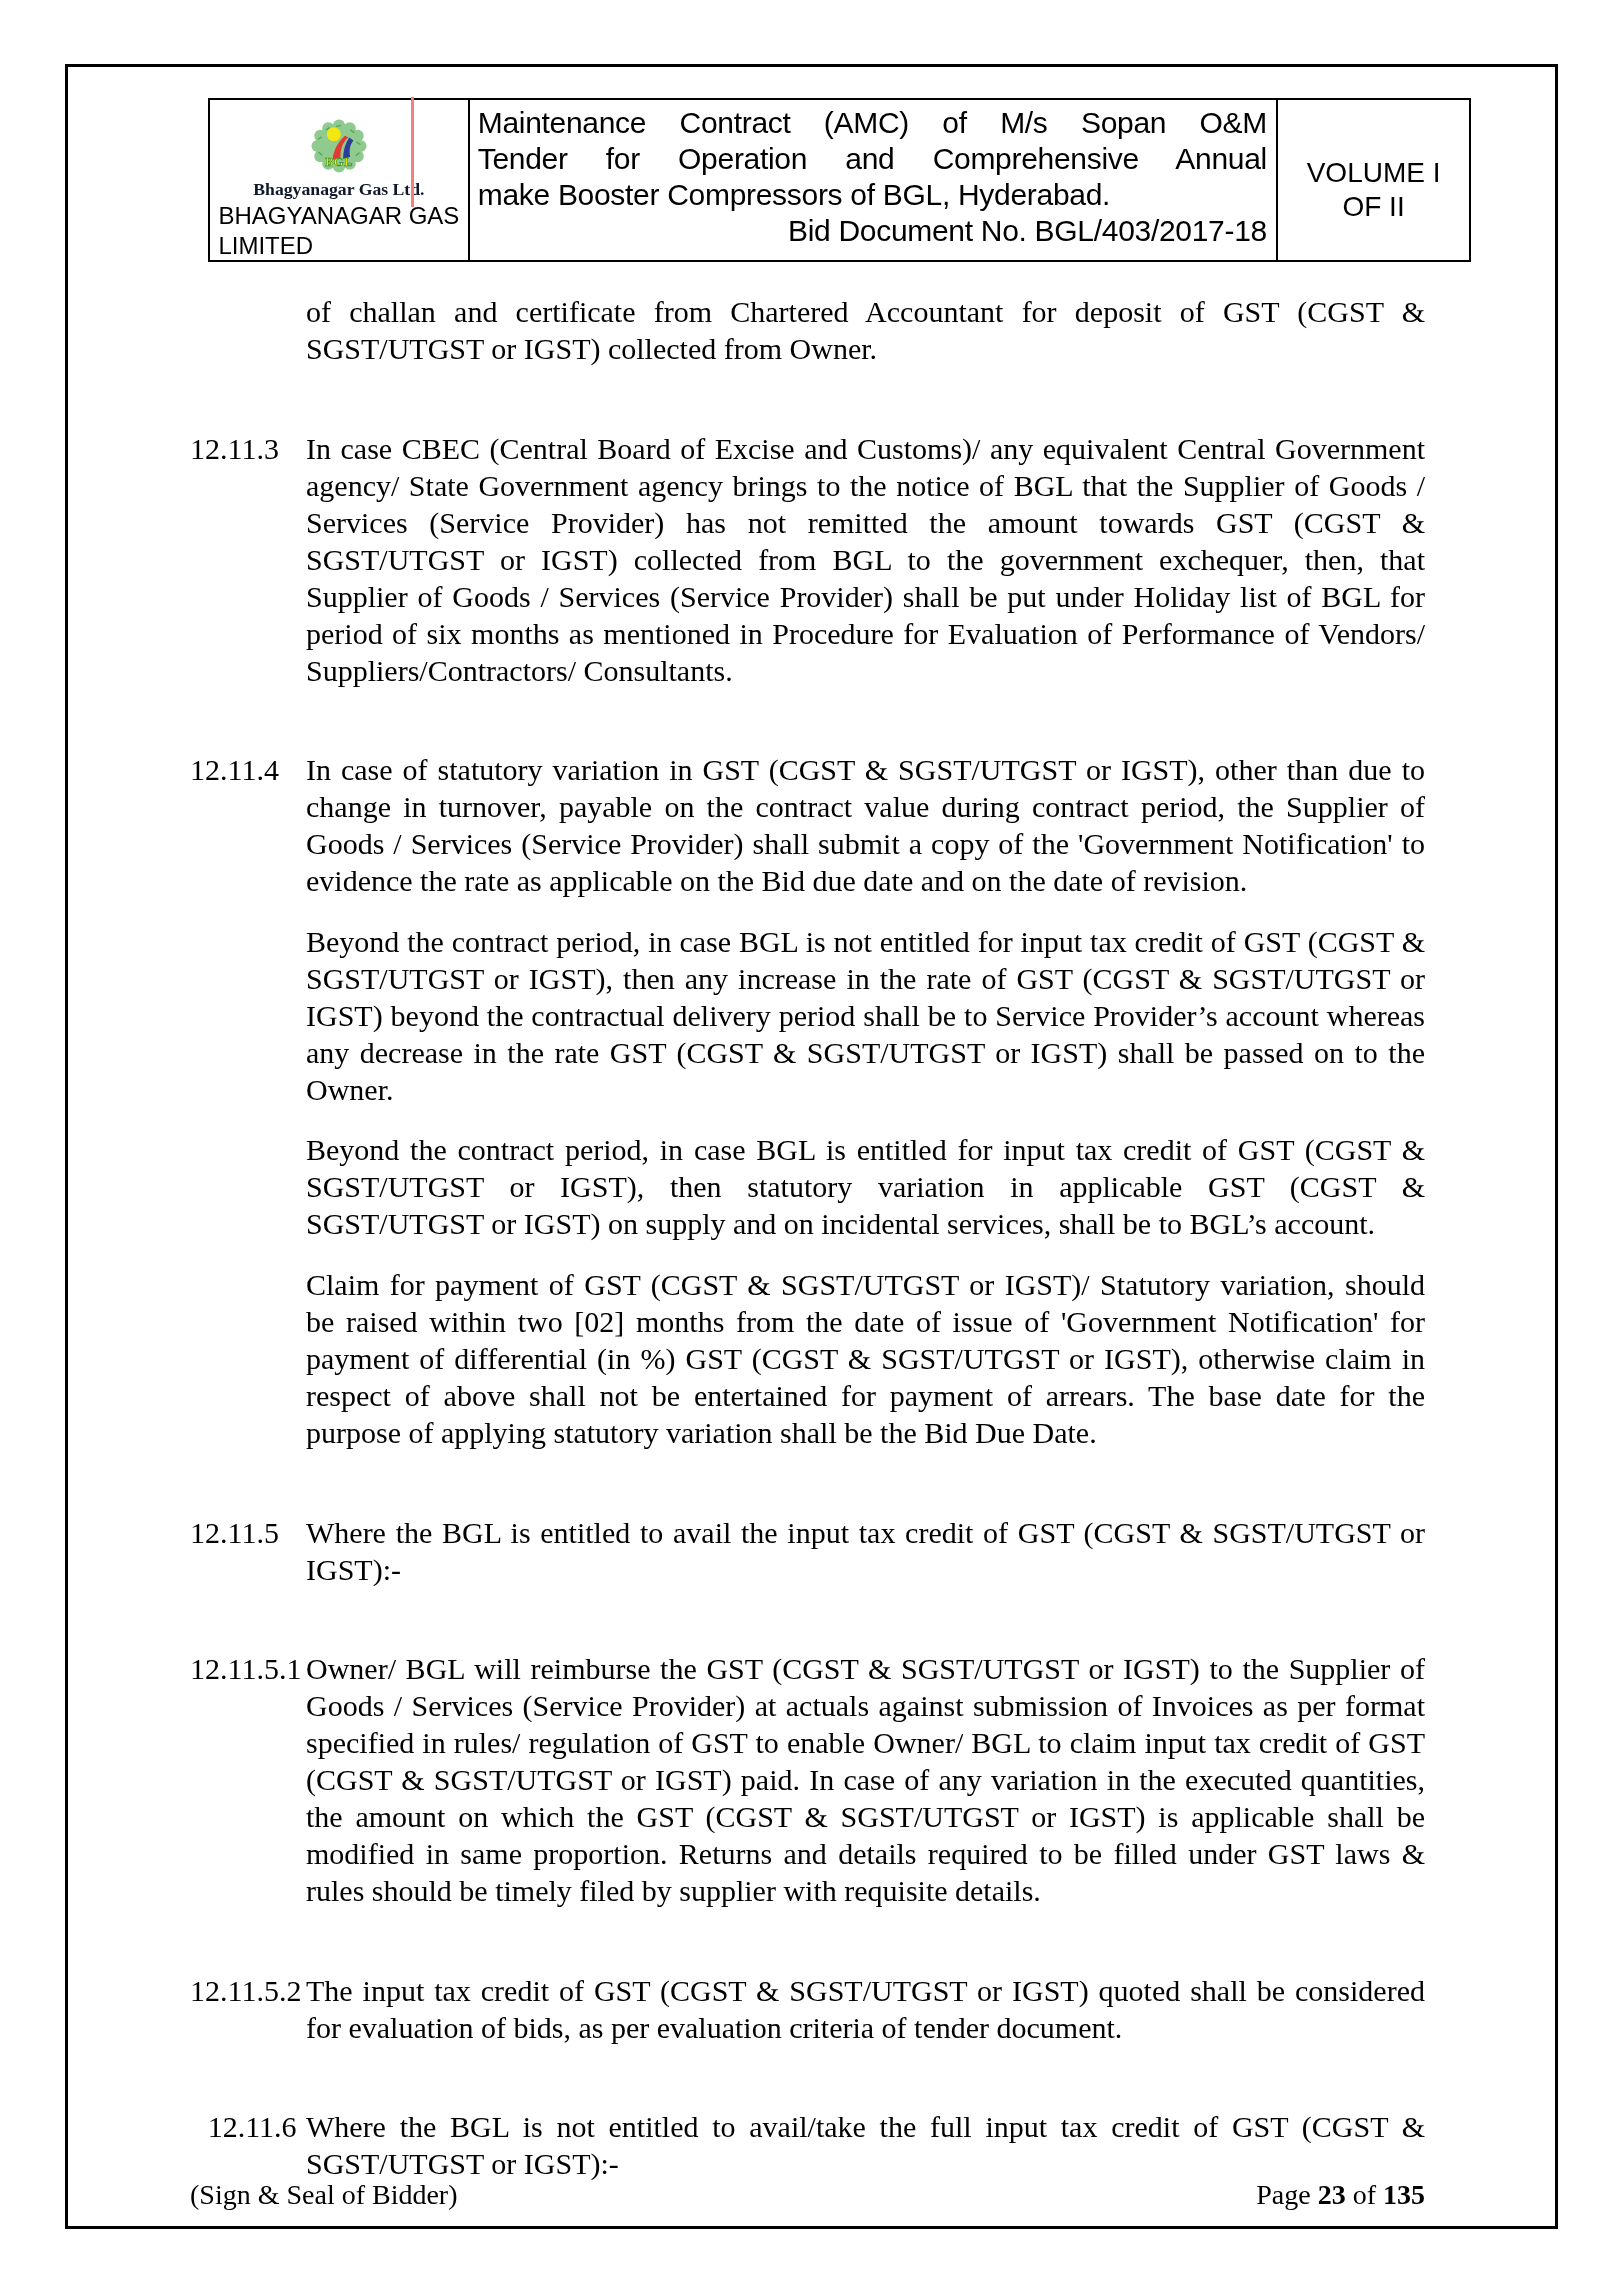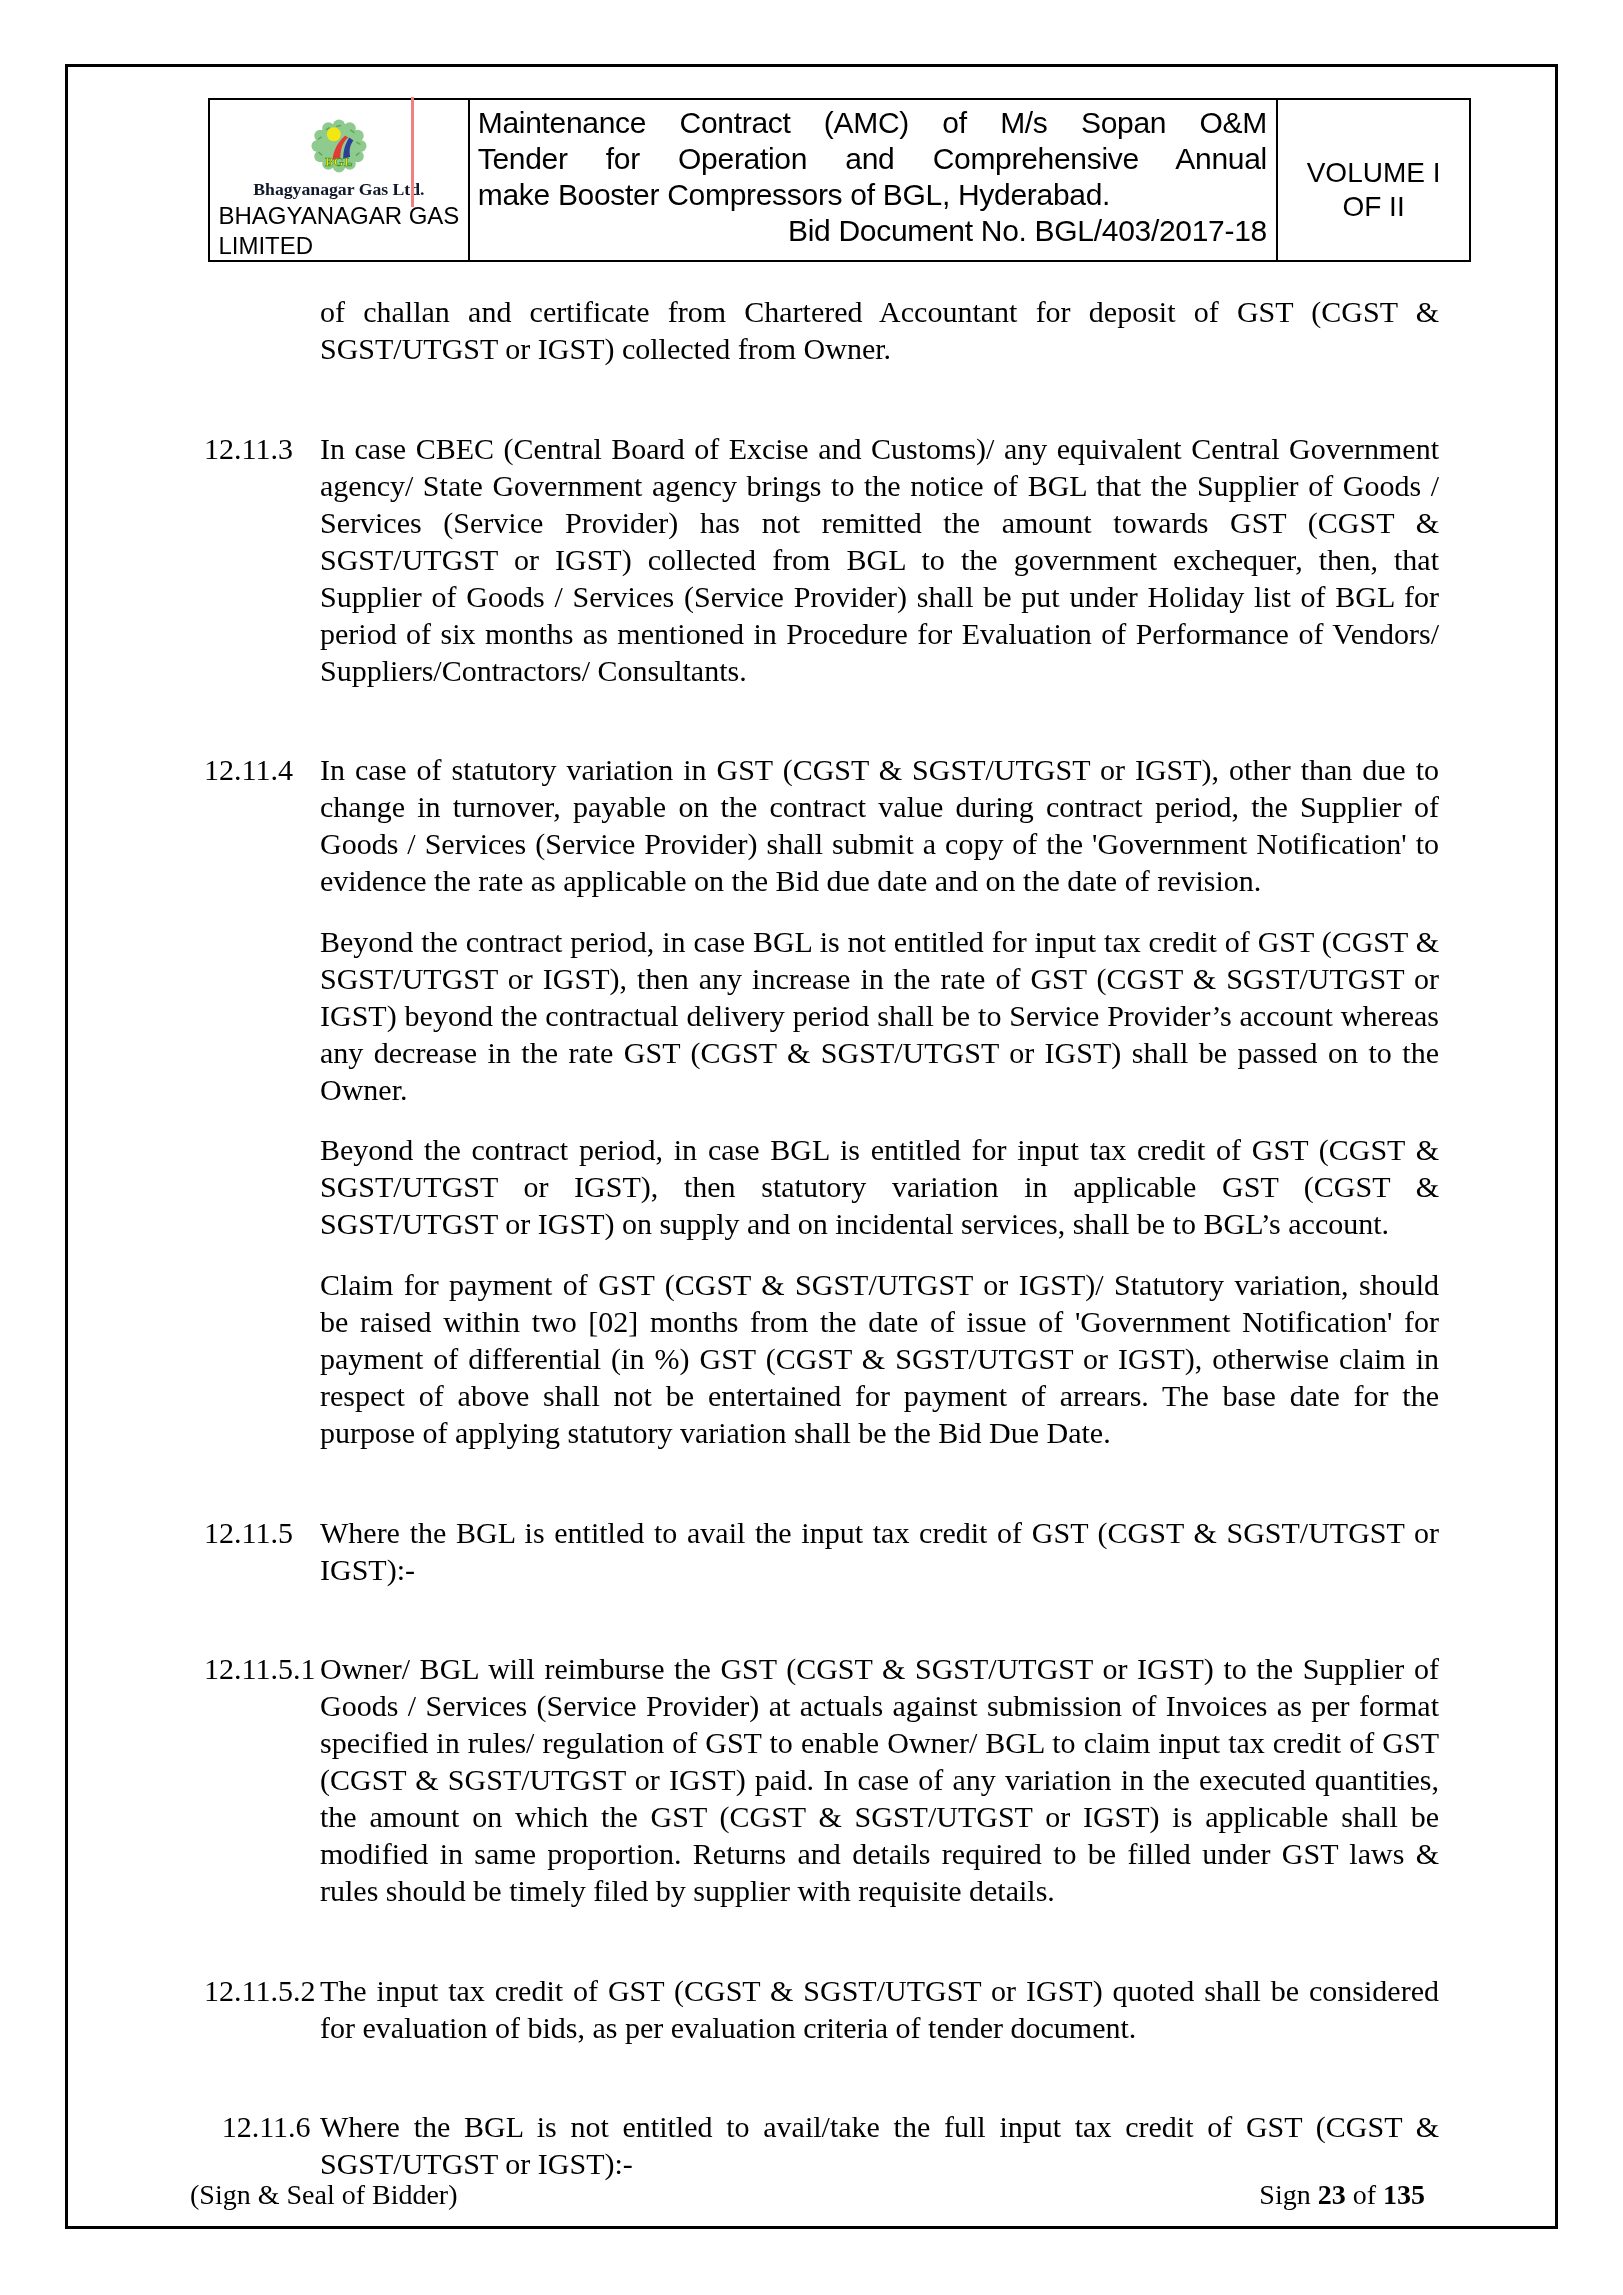--- a/index.html
+++ b/index.html
@@ -93,21 +93,21 @@
     justify-content: center;
     font-family: "Liberation Sans", sans-serif;
     font-size: 28px;
     line-height: 34px;
     text-align: center;
     margin-top: 20px;
   }
   
   .content {
     position: absolute;
-    left: 204px; top: 293px;
+    left: 190px; top: 293px;
     width: 1235px;
     font-size: 30px;
     line-height: 37px;
   }
   .para {
     margin: 0 0 23.6px 0;
     text-align: justify;
   }
   .para.clause {
     padding-left: 116px;
@@ -209,17 +209,17 @@
       <div class="para plain"><span>Beyond the contract period, in case BGL is entitled for input tax credit of GST (CGST &amp; SGST/UTGST or IGST), then statutory variation in applicable GST (CGST &amp; SGST/UTGST or IGST) on supply and on incidental services, shall be to BGL’s account.</span></div>
       <div class="para plain"><span>Claim for payment of GST (CGST &amp; SGST/UTGST or IGST)/ Statutory variation, should be raised within two [02] months from the date of issue of 'Government Notification' for payment of differential (in %) GST (CGST &amp; SGST/UTGST or IGST), otherwise claim in respect of above shall not be entertained for payment of arrears. The base date for the purpose of applying statutory variation shall be the Bid Due Date.</span></div>
       <div class="para clause"><span class="num">12.11.5</span><span>Where the BGL is entitled to avail the input tax credit of GST (CGST &amp; SGST/UTGST or IGST):-</span></div>
       <div class="para clause"><span class="num">12.11.5.1</span><span>Owner/ BGL will reimburse the GST (CGST &amp; SGST/UTGST or IGST) to the Supplier of Goods / Services (Service Provider) at actuals against submission of Invoices as per format specified in rules/ regulation of GST to enable Owner/ BGL to claim input tax credit of GST (CGST &amp; SGST/UTGST or IGST) paid. In case of any variation in the executed quantities, the amount on which the GST (CGST &amp; SGST/UTGST or IGST) is applicable shall be modified in same proportion. Returns and details required to be filled under GST laws &amp; rules should be timely filed by supplier with requisite details.</span></div>
       <div class="para clause"><span class="num">12.11.5.2</span><span>The input tax credit of GST (CGST &amp; SGST/UTGST or IGST) quoted shall be considered for evaluation of bids, as per evaluation criteria of tender document.</span></div>
       <div class="para clause num-indented"><span class="num">12.11.6</span><span>Where the BGL is not entitled to avail/take the full input tax credit of GST (CGST &amp; SGST/UTGST or IGST):-</span></div>
     </div>
 
   <div class="footer">
     <span>(Sign &amp; Seal of Bidder)</span>
-    <span class="pageinfo"><span>Sign</span>&nbsp;<b>23</b>&nbsp;<span>of</span>&nbsp;<b>135</b></span>
+    <span class="pageinfo"><span>Page</span>&nbsp;<b>23</b>&nbsp;<span>of</span>&nbsp;<b>135</b></span>
   </div>
 
 </div>
 
 
 </body></html>

